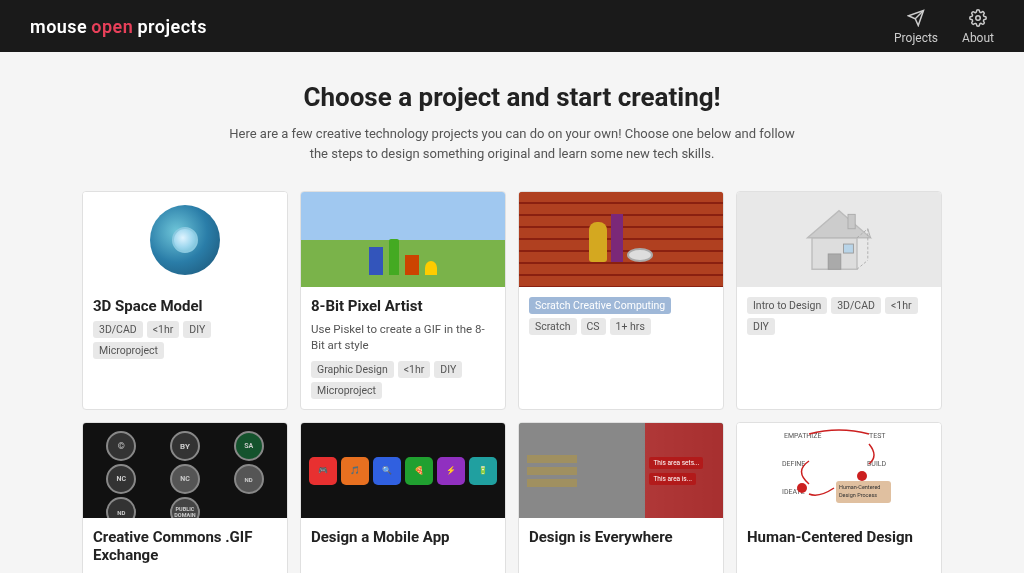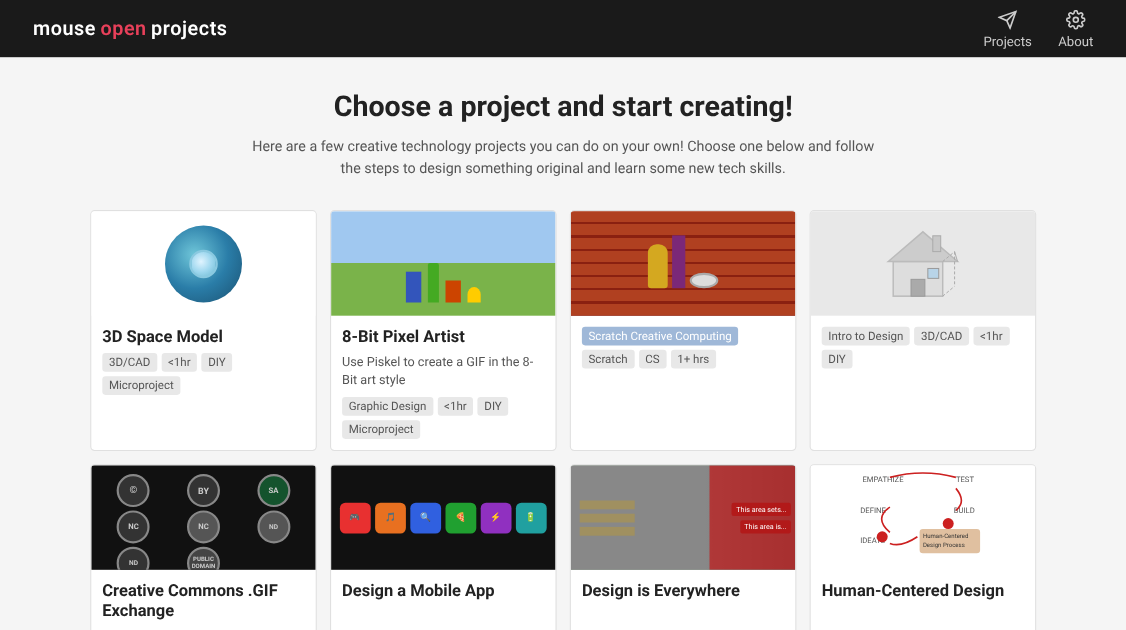--- a/index.html
+++ b/index.html
@@ -376,21 +376,21 @@
       <div class="project-body">
         <div class="project-name">Design a Mobile App</div>
 
       </div>
     </div>
 
     <div class="project-card">
       <div class="project-image" style="background:#7a8a7a;position:relative;overflow:hidden;display:flex;align-items:stretch;">
 
         <div style="position:absolute;inset:0;background:linear-gradient(to right, #888 60%, #666);"></div>
-        <div style="position:absolute;right:0;top:0;bottom:0;width:38%;background:rgba(190,30,30,0.75);display:flex;flex-direction:column;align-items:flex-end;justify-content:center;gap:4px;padding:4px;font-size:7px;color:#fff;text-align:center;">
+        <div style="position:absolute;right:0;top:0;bottom:0;width:38%;background:rgba(190,30,30,0.75);display:flex;flex-direction:column;align-items:flex-start;justify-content:center;gap:4px;padding:4px;font-size:7px;color:#fff;text-align:center;">
           <div style="background:rgba(180,20,20,0.8);padding:2px 4px;border-radius:2px;font-size:6.5px;">This area sets...</div>
           <div style="background:rgba(180,20,20,0.8);padding:2px 4px;border-radius:2px;font-size:6.5px;">This area is...</div>
         </div>
         <div style="position:absolute;left:8px;top:50%;transform:translateY(-50%);display:flex;flex-direction:column;gap:4px;">
           <div style="width:50px;height:8px;background:#a09060;"></div>
           <div style="width:50px;height:8px;background:#a09060;"></div>
           <div style="width:50px;height:8px;background:#a09060;"></div>
         </div>
       </div>
       <div class="project-body">

